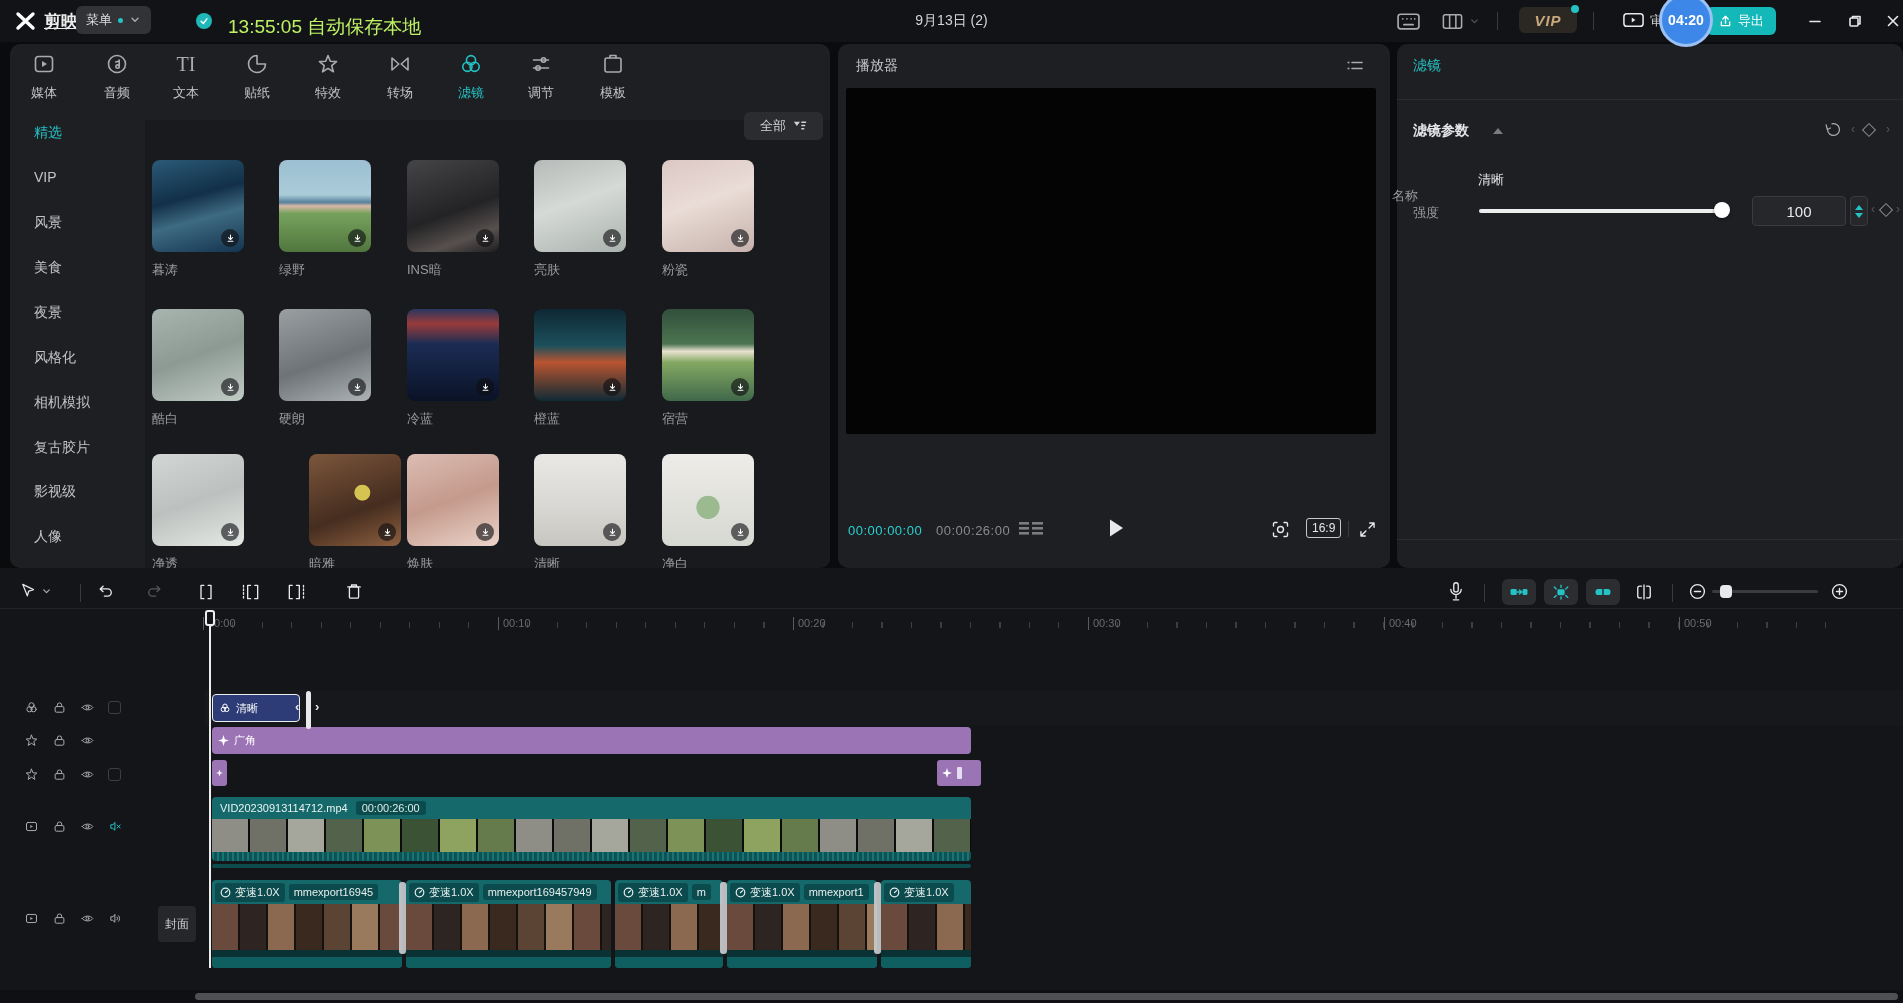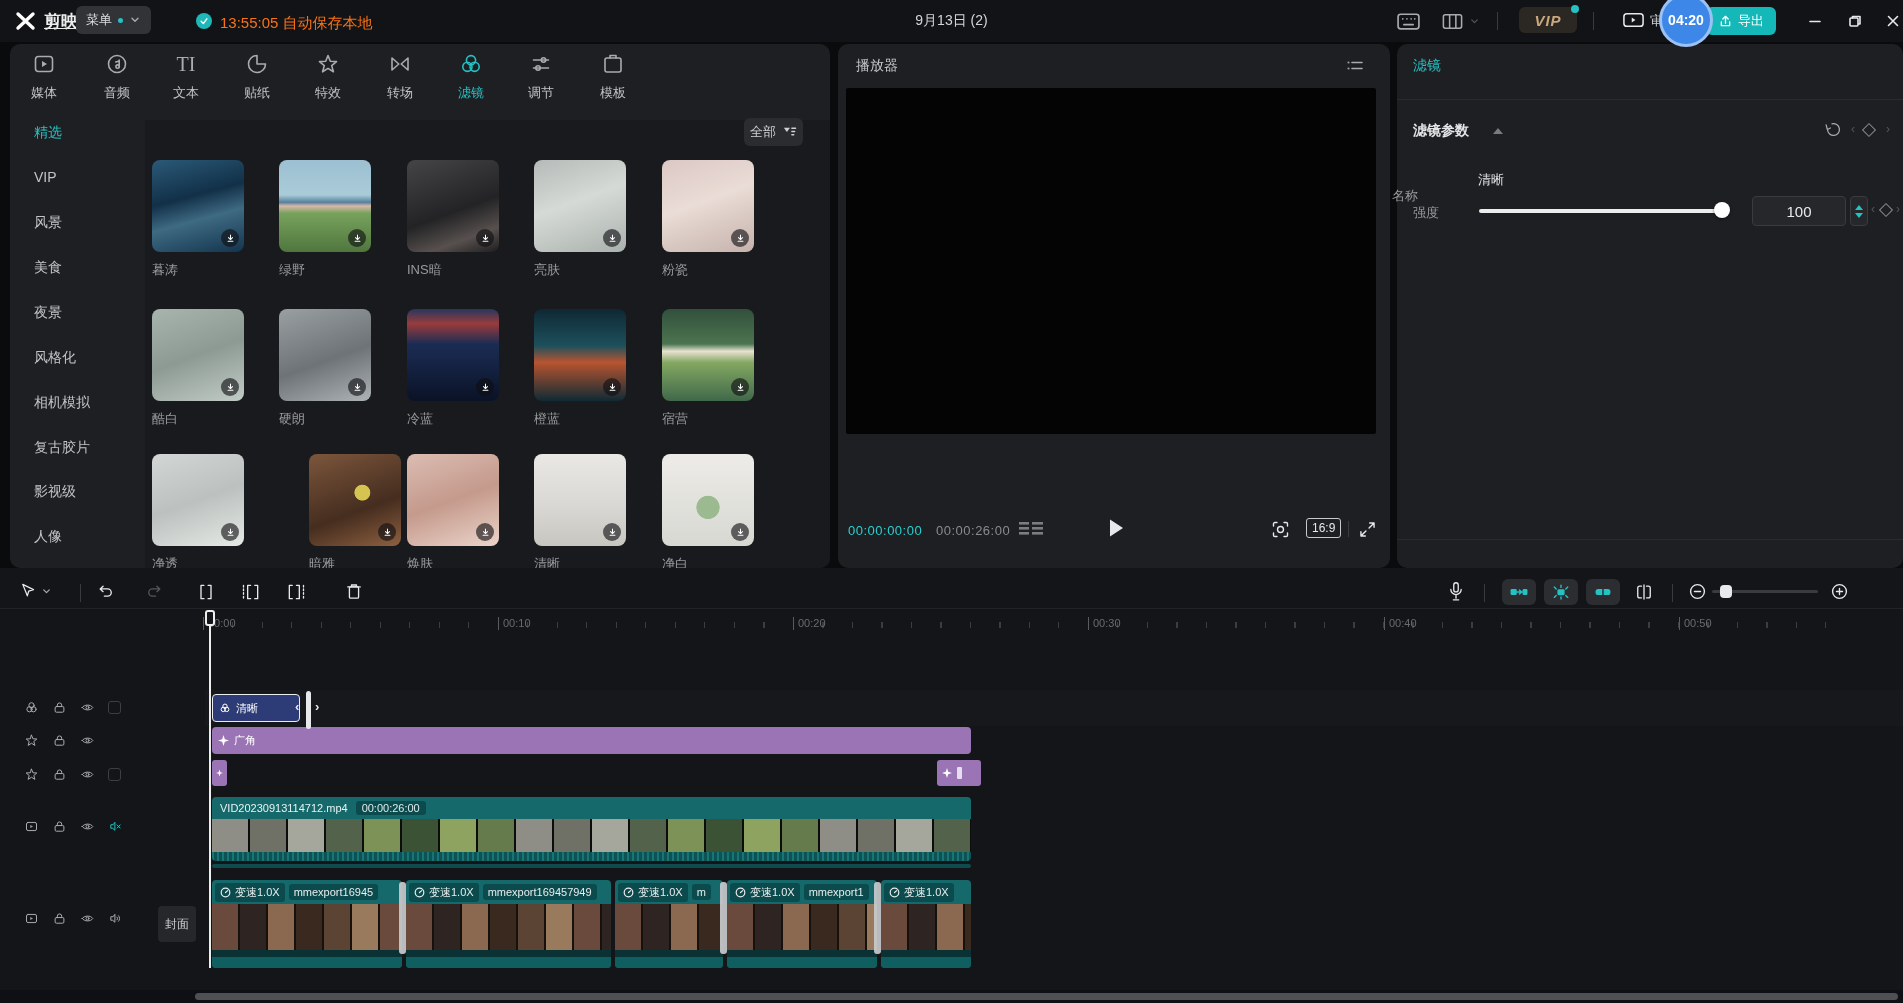--- a/index.html
+++ b/index.html
@@ -20,21 +20,21 @@
   .export-btn{position:absolute;left:1706px;top:7px;height:28px;background:#14b8b8;border-radius:6px;display:flex;align-items:center;gap:5px;padding:0 12px;color:#fff;font-size:13px;z-index:20;}
   .vip-pill{position:absolute;left:1519px;top:7px;width:58px;height:26px;background:#2b2824;border-radius:6px;display:flex;align-items:center;justify-content:center;}
   .vip-txt{color:#caa87c;font-weight:bold;font-style:italic;font-size:15px;letter-spacing:1px;}
   .vdiv{position:absolute;width:1px;height:18px;background:#3a3b3f;top:12px;}
   
   .tab{position:absolute;top:52px;width:64px;display:flex;flex-direction:column;align-items:center;gap:8px;}
   .tab .lbl{font-size:13px;color:#c2c3c6;}
   .tab.active .lbl{color:#25c2c4;}
   .cat{position:absolute;left:34px;font-size:14px;color:#c2c3c6;}
   .cat.active{color:#25c2c4;}
-  .all-pill{position:absolute;left:744px;top:118px;height:28px;background:#2b2c30;border-radius:6px;display:flex;align-items:center;gap:6px;padding:0 6px;font-size:13px;color:#cfd0d3;}
+  .all-pill{position:absolute;left:744px;top:112px;height:28px;background:#2b2c30;border-radius:6px;display:flex;align-items:center;gap:6px;padding:0 16px;font-size:13px;color:#cfd0d3;}
   
   .card{position:absolute;width:92px;}
   .thumb{width:92px;height:92px;border-radius:8px;position:relative;overflow:hidden;background:#333;}
   .dl{position:absolute;right:5px;bottom:5px;width:18px;height:18px;border-radius:50%;background:rgba(15,15,17,.62);display:flex;align-items:center;justify-content:center;}
   .fname{margin-top:9px;font-size:13px;color:#9a9b9e;}
   
   .timecode{font-size:13px;letter-spacing:.5px;}
   .ratio-box{position:absolute;left:1306px;top:518px;border:1.5px solid #c8c9cc;border-radius:3px;color:#e6e7e9;font-size:12px;padding:2px 5px;}
   
   .ins-label{font-size:13px;color:#9a9b9e;}
@@ -77,21 +77,21 @@
     <span class="tealdot"></span>
     <svg width="12" height="12" viewBox="0 0 14 14">
         <path d="M3.5 5 L7 8.5 L10.5 5" class="ic"></path>
       </svg>
   </div>
   <div class="abs" style="left:196px;top:13px;width:16px;height:16px;border-radius:50%;background:#1fb8b8;display:flex;align-items:center;justify-content:center;">
     <svg width="10" height="10" viewBox="0 0 14 14">
         <path d="M3 7.5 L6 10.5 L11 4" stroke="#fff" stroke-width="2" fill="none" stroke-linecap="round" stroke-linejoin="round"></path>
       </svg>
   </div>
-  <div class="abs" style="left:220px;top:14px;font-size:15px;color:#f97316;">13:55:05 自动保存本地</div>
+  <div class="abs" style="left:228px;top:14px;font-size:19px;color:#bef264;">13:55:05 自动保存本地</div>
   <div class="abs" style="left:50%;transform:translateX(-50%);top:12px;font-size:14px;color:#d4d5d7;">9月13日 (2)</div>
 
   <div class="abs" style="left:1396px;top:11px;">
     <svg width="25" height="21" viewBox="0 0 24 20">
         <rect x="2" y="3" width="20" height="14" rx="2.5" class="ic"></rect>
         <circle cx="6.5" cy="7.5" r="0.8" fill="#aaabae"></circle>
         <circle cx="10.5" cy="7.5" r="0.8" fill="#aaabae"></circle>
         <circle cx="14.5" cy="7.5" r="0.8" fill="#aaabae"></circle>
         <circle cx="18" cy="7.5" r="0.8" fill="#aaabae"></circle>
         <path d="M7.5 13 h9" class="ic"></path>

